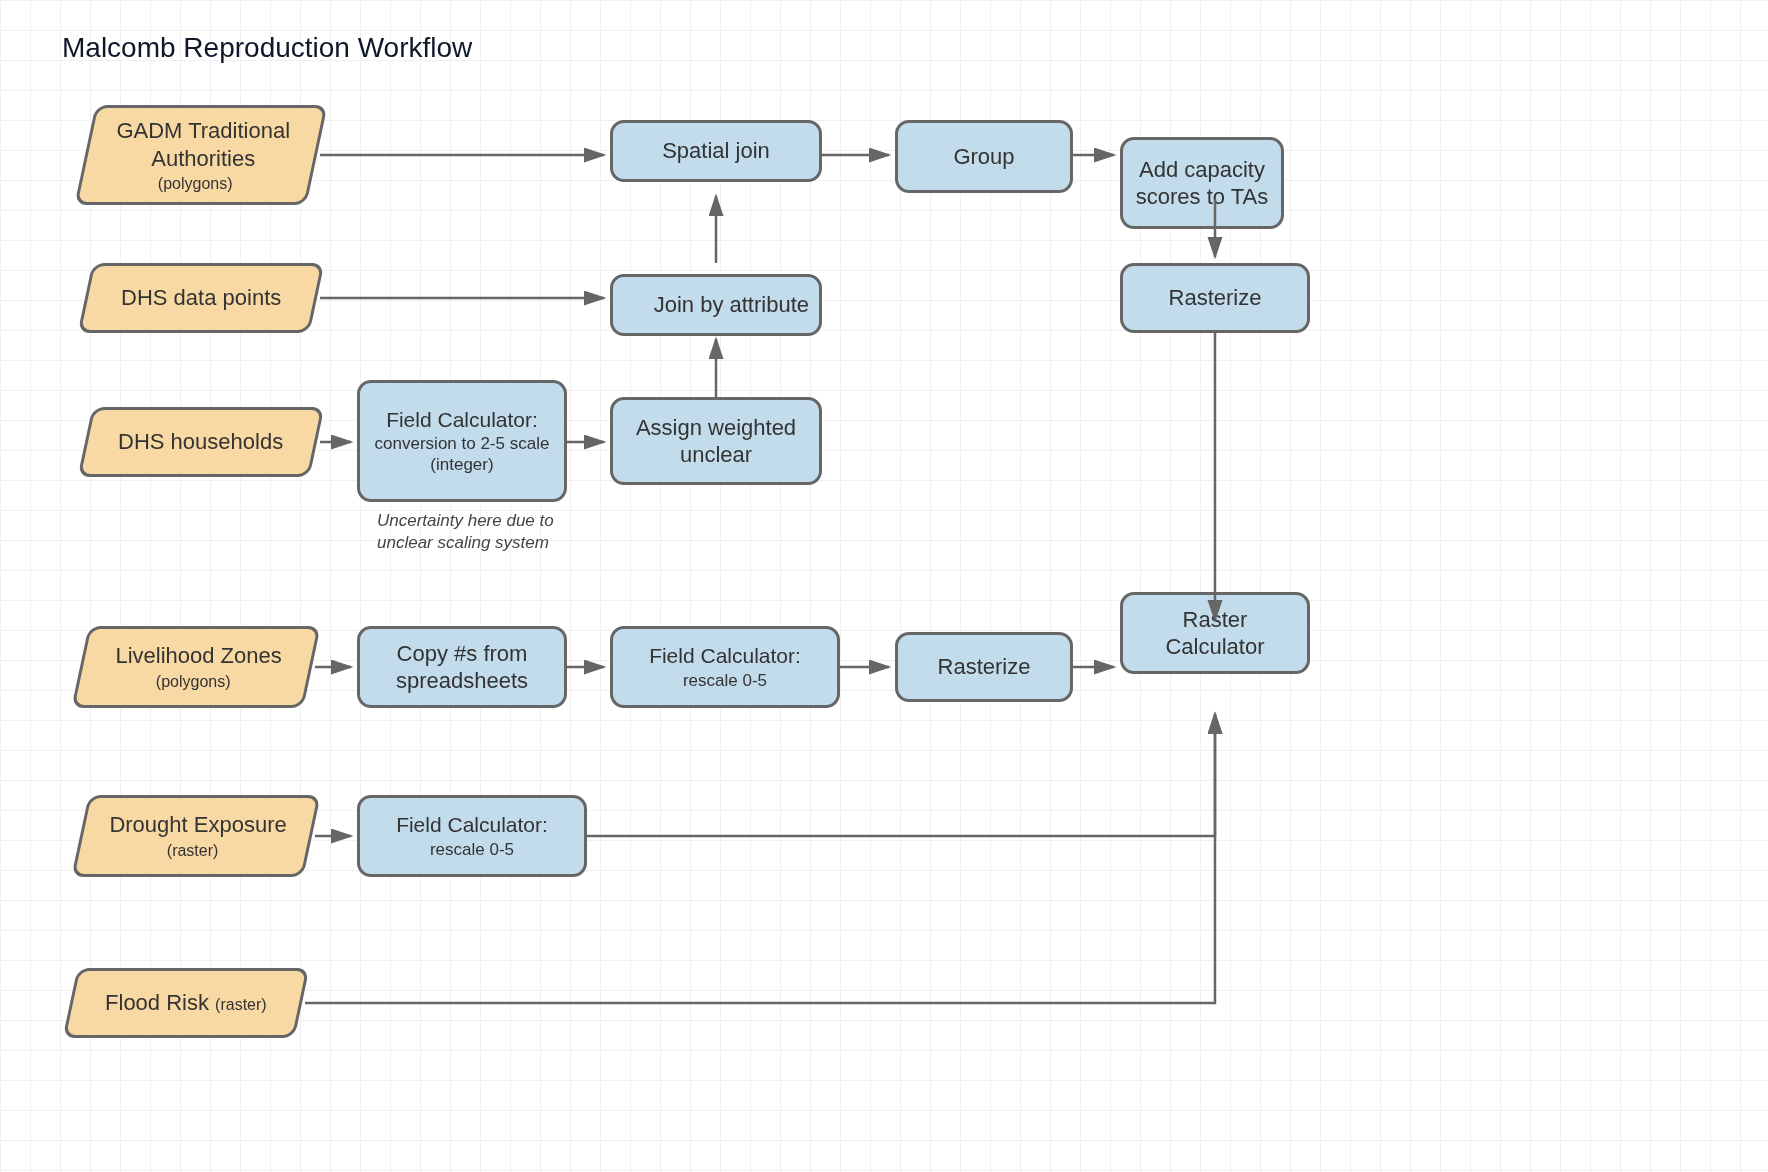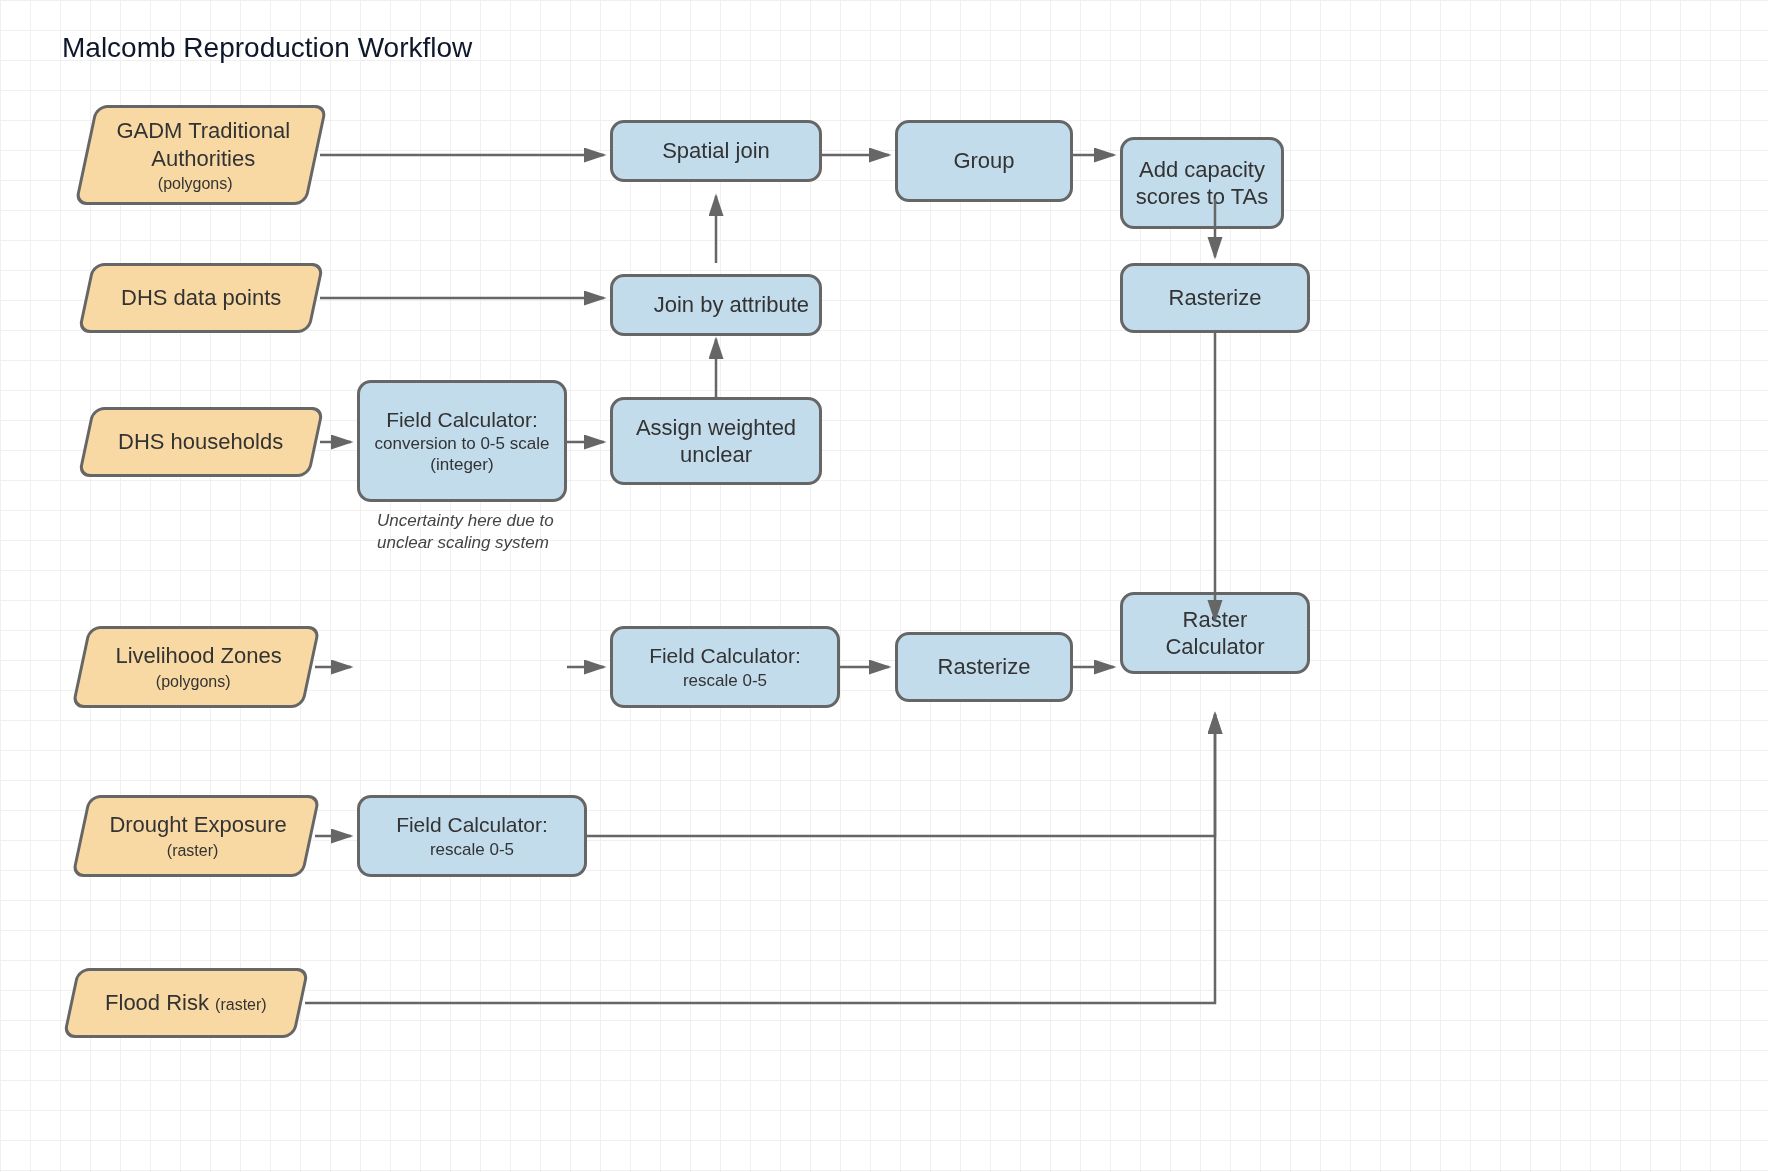--- a/index.html
+++ b/index.html
@@ -114,45 +114,48 @@
   </div>
 
   <div class="node input" style="left:70px; top:968px; width:232px; height:70px;">
     <span><span style="display:inline">Flood Risk</span> <span class="sub" style="display:inline">(raster)</span></span>
   </div>
 
   <div class="node process" style="left:610px; top:120px; width:212px; height:62px;">
     <span>Spatial join</span>
   </div>
 
-  <div class="node process" style="left:895px; top:120px; width:178px; height:82px;align-items:center;">
+  <div class="node process" style="left:895px; top:120px; width:178px; height:73px;align-items:center;">
     <span>Group</span>
   </div>
 
   <div class="node process" style="left:1120px; top:107px; width:164px; height:92px;margin-top:30px;">
     <span>Add capacity scores to TAs</span>
   </div>
 
   <div class="node process" style="left:1120px; top:263px; width:190px; height:70px;">
     <span>Rasterize</span>
   </div>
 
   <div class="node process" style="left:610px; top:274px; width:212px; height:62px;align-items:flex-end;">
     <span>Join by attribute</span>
   </div>
 
   <div class="node process" style="left:357px; top:380px; width:210px; height:122px; font-size:21px;">
     <span>Field Calculator:</span>
-    <span class="subline">conversion to 0-5 scale (integer)</span>
+    <span class="subline">conversion to 2-5 scale (integer)</span>
   </div>
 
   <div class="node process" style="left:610px; top:397px; width:212px; height:88px;">
     <span>Assign weighted unclear</span>
   </div>
 
+  <div class="node process" style="left:357px; top:626px; width:210px; height:82px;">
+    <span>Copy #s from spreadsheets</span>
+  </div>
 
   <div class="node process" style="left:610px; top:626px; width:230px; height:82px; font-size:21px;">
     <span>Field Calculator:</span>
     <span class="subline">rescale 0-5</span>
   </div>
 
   <div class="node process" style="left:895px; top:632px; width:178px; height:70px;">
     <span>Rasterize</span>
   </div>
 

